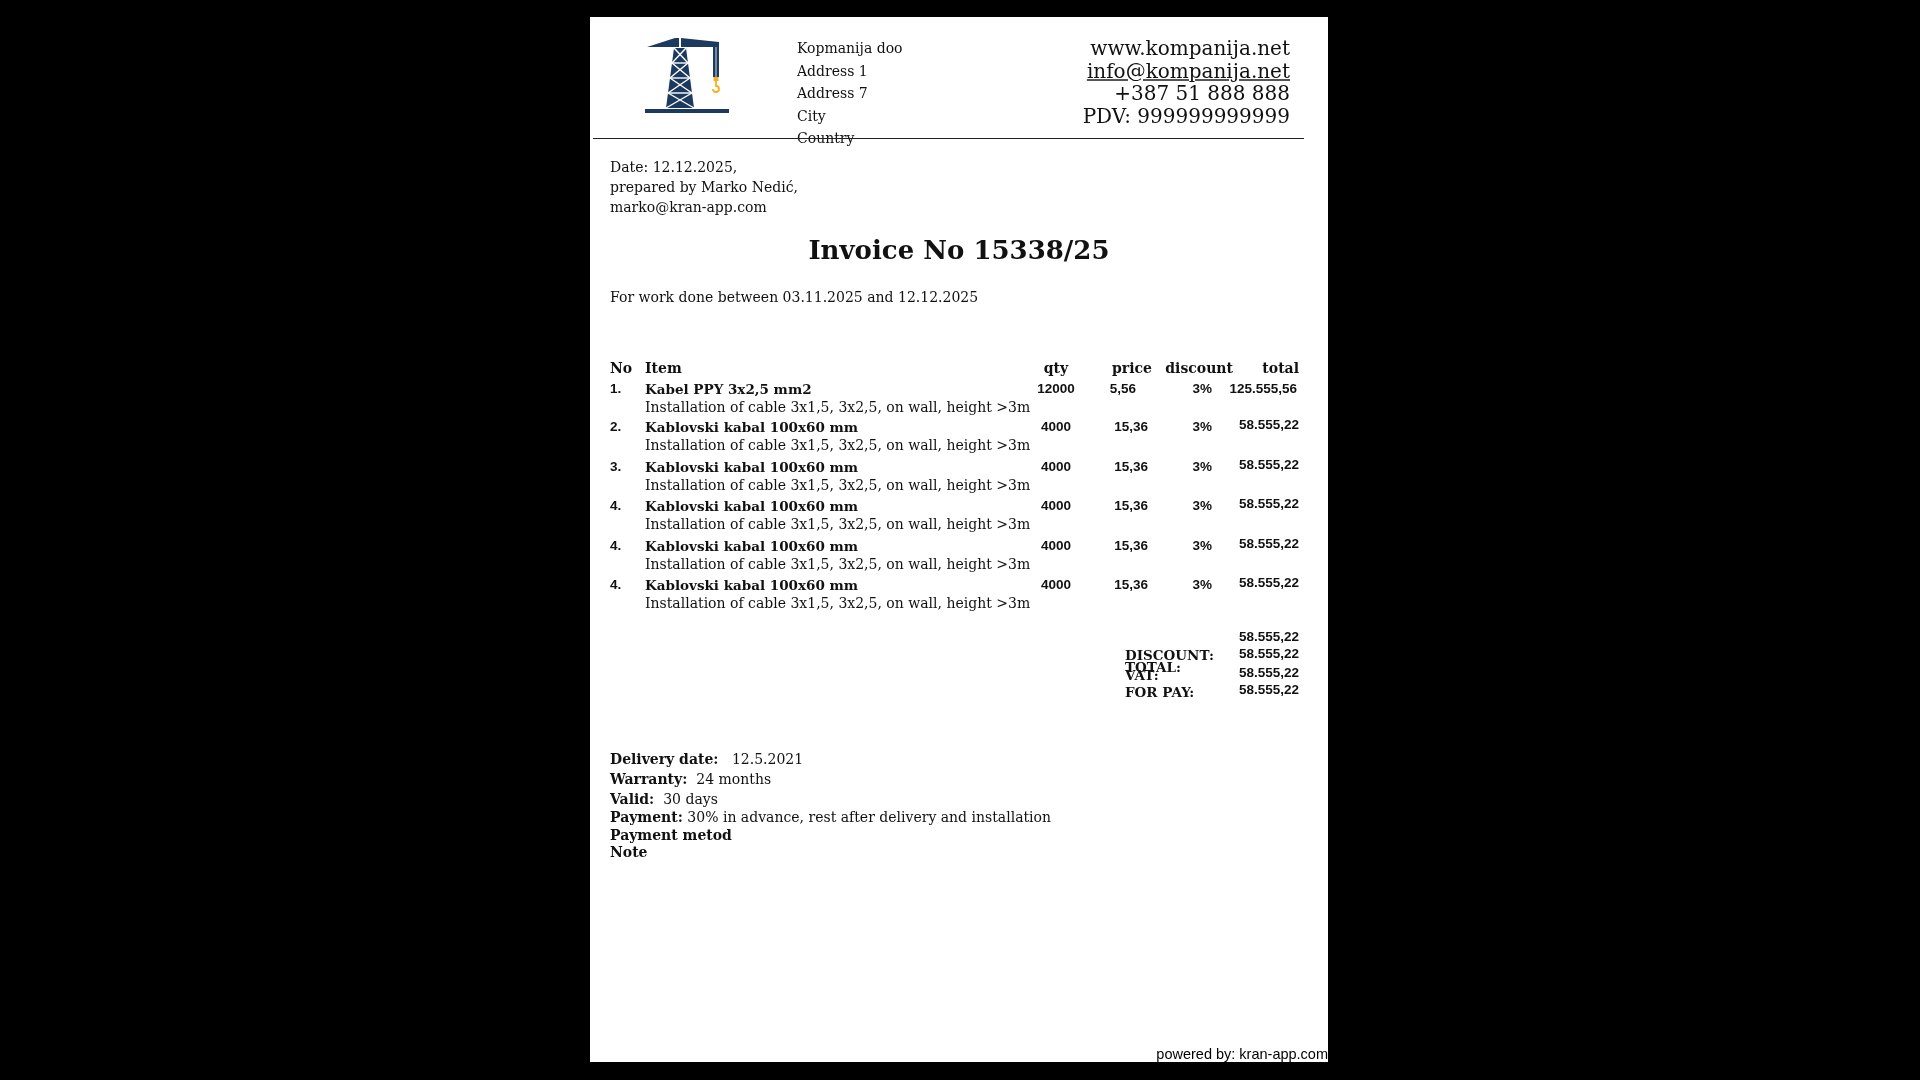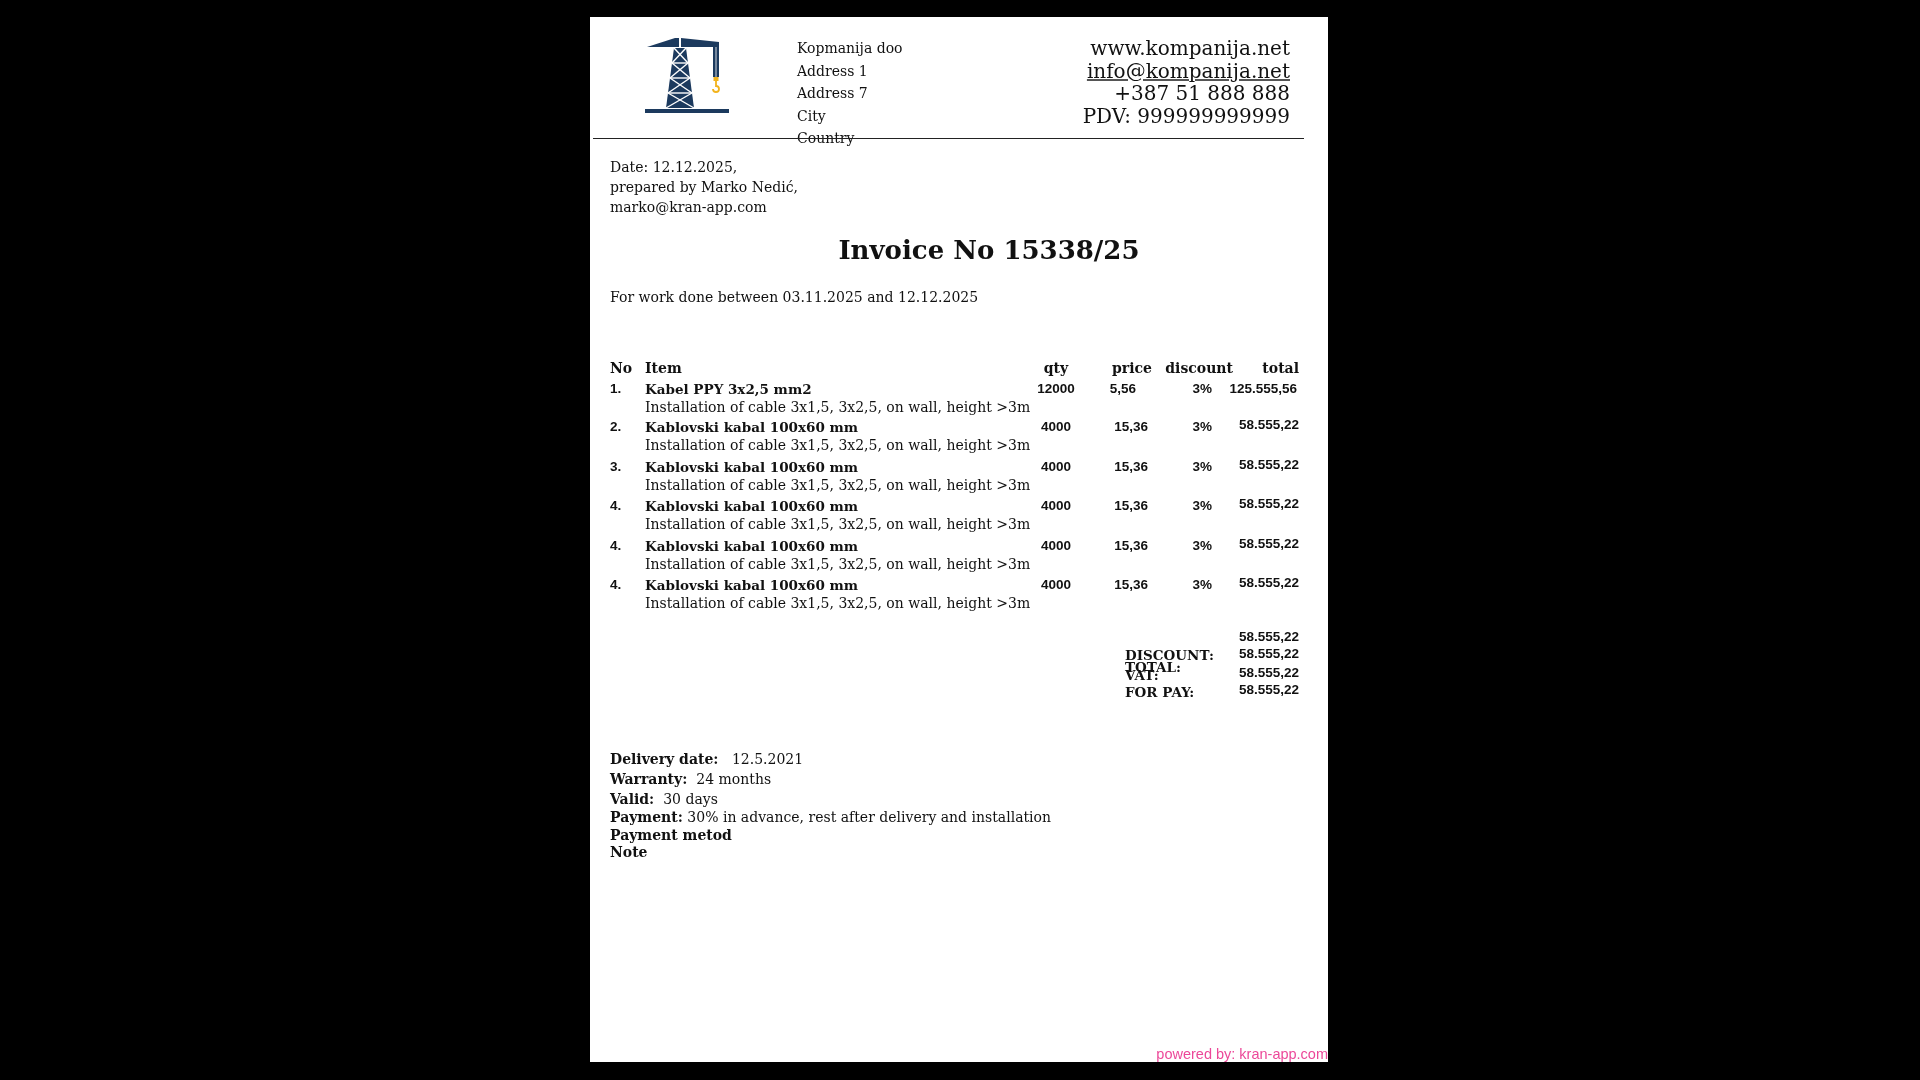--- a/index.html
+++ b/index.html
@@ -20,39 +20,39 @@
   .company { position: absolute; left: 207px; top: 20px; font-size: 14px; line-height: 22.5px; }
   .company div { height: 22.5px; }
   .contact { position: absolute; right: 38px; top: 20px; font-size: 20px; line-height: 22.5px; text-align: right; }
   .contact div { height: 22.5px; }
   .contact .email { text-decoration: underline; text-decoration-color: #555; }
 
   .header-rule { position: absolute; left: 3px; top: 121px; width: 711px; height: 0; border-top: 1.5px solid #222; }
 
   .meta { position: absolute; left: 20px; top: 140px; font-size: 14px; line-height: 20px; }
 
-  .title { position: absolute; left: 0; width: 738px; top: 218px; text-align: center; font-size: 26px; font-weight: bold; margin-left: 30px; }
+  .title { position: absolute; left: 0; width: 738px; top: 218px; text-align: center; font-size: 26px; font-weight: bold; }
 
   .period { position: absolute; left: 20px; top: 272px; font-size: 14px; }
 
   .th { position: absolute; top: 343px; font-size: 14px; font-weight: bold; }
   .row-no { position: absolute; left: 20px; font-size: 13.5px; font-weight: bold; font-family: "Liberation Sans", "DejaVu Sans", sans-serif; }
   .row-title { position: absolute; left: 55px; font-size: 13.5px; font-weight: bold; }
   .row-desc { position: absolute; left: 55px; font-size: 14px; }
   .num { position: absolute; font-size: 13.5px; font-weight: bold; font-family: "Liberation Sans", "DejaVu Sans", sans-serif; }
 
   .tot-label { position: absolute; left: 535px; font-size: 13.5px; font-weight: bold; }
   .tot-val { position: absolute; right: 29px; font-size: 13.5px; font-weight: bold; font-family: "Liberation Sans", "DejaVu Sans", sans-serif; text-align: right; }
 
   .terms { position: absolute; left: 20px; top: 732px; font-size: 14px; }
   .terms .line { height: 20px; line-height: 20px; white-space: nowrap; }
   .terms .line.tight { height: 17.5px; line-height: 17.5px; }
   .terms b { font-weight: bold; }
 
-  .powered { position: absolute; right: 0; bottom: 0; font-family: "Liberation Sans", "DejaVu Sans", sans-serif; font-size: 14.5px; color: #ec4899; margin-left: 20px; }
+  .powered { position: absolute; right: 0; bottom: 0; font-family: "Liberation Sans", "DejaVu Sans", sans-serif; font-size: 14.5px; color: #000000; margin-left: 20px; }
 </style>
 </head>
 <body>
 
 <div class="page">
 
   <svg class="logo" viewBox="0 0 88 82" xmlns="http://www.w3.org/2000/svg">
 
     <polygon points="2,14 30,5 34,5 34,14" fill="#1c3a5e"></polygon>
     <polygon points="36,5 74,9 74,14 36,14" fill="#1c3a5e"></polygon>

